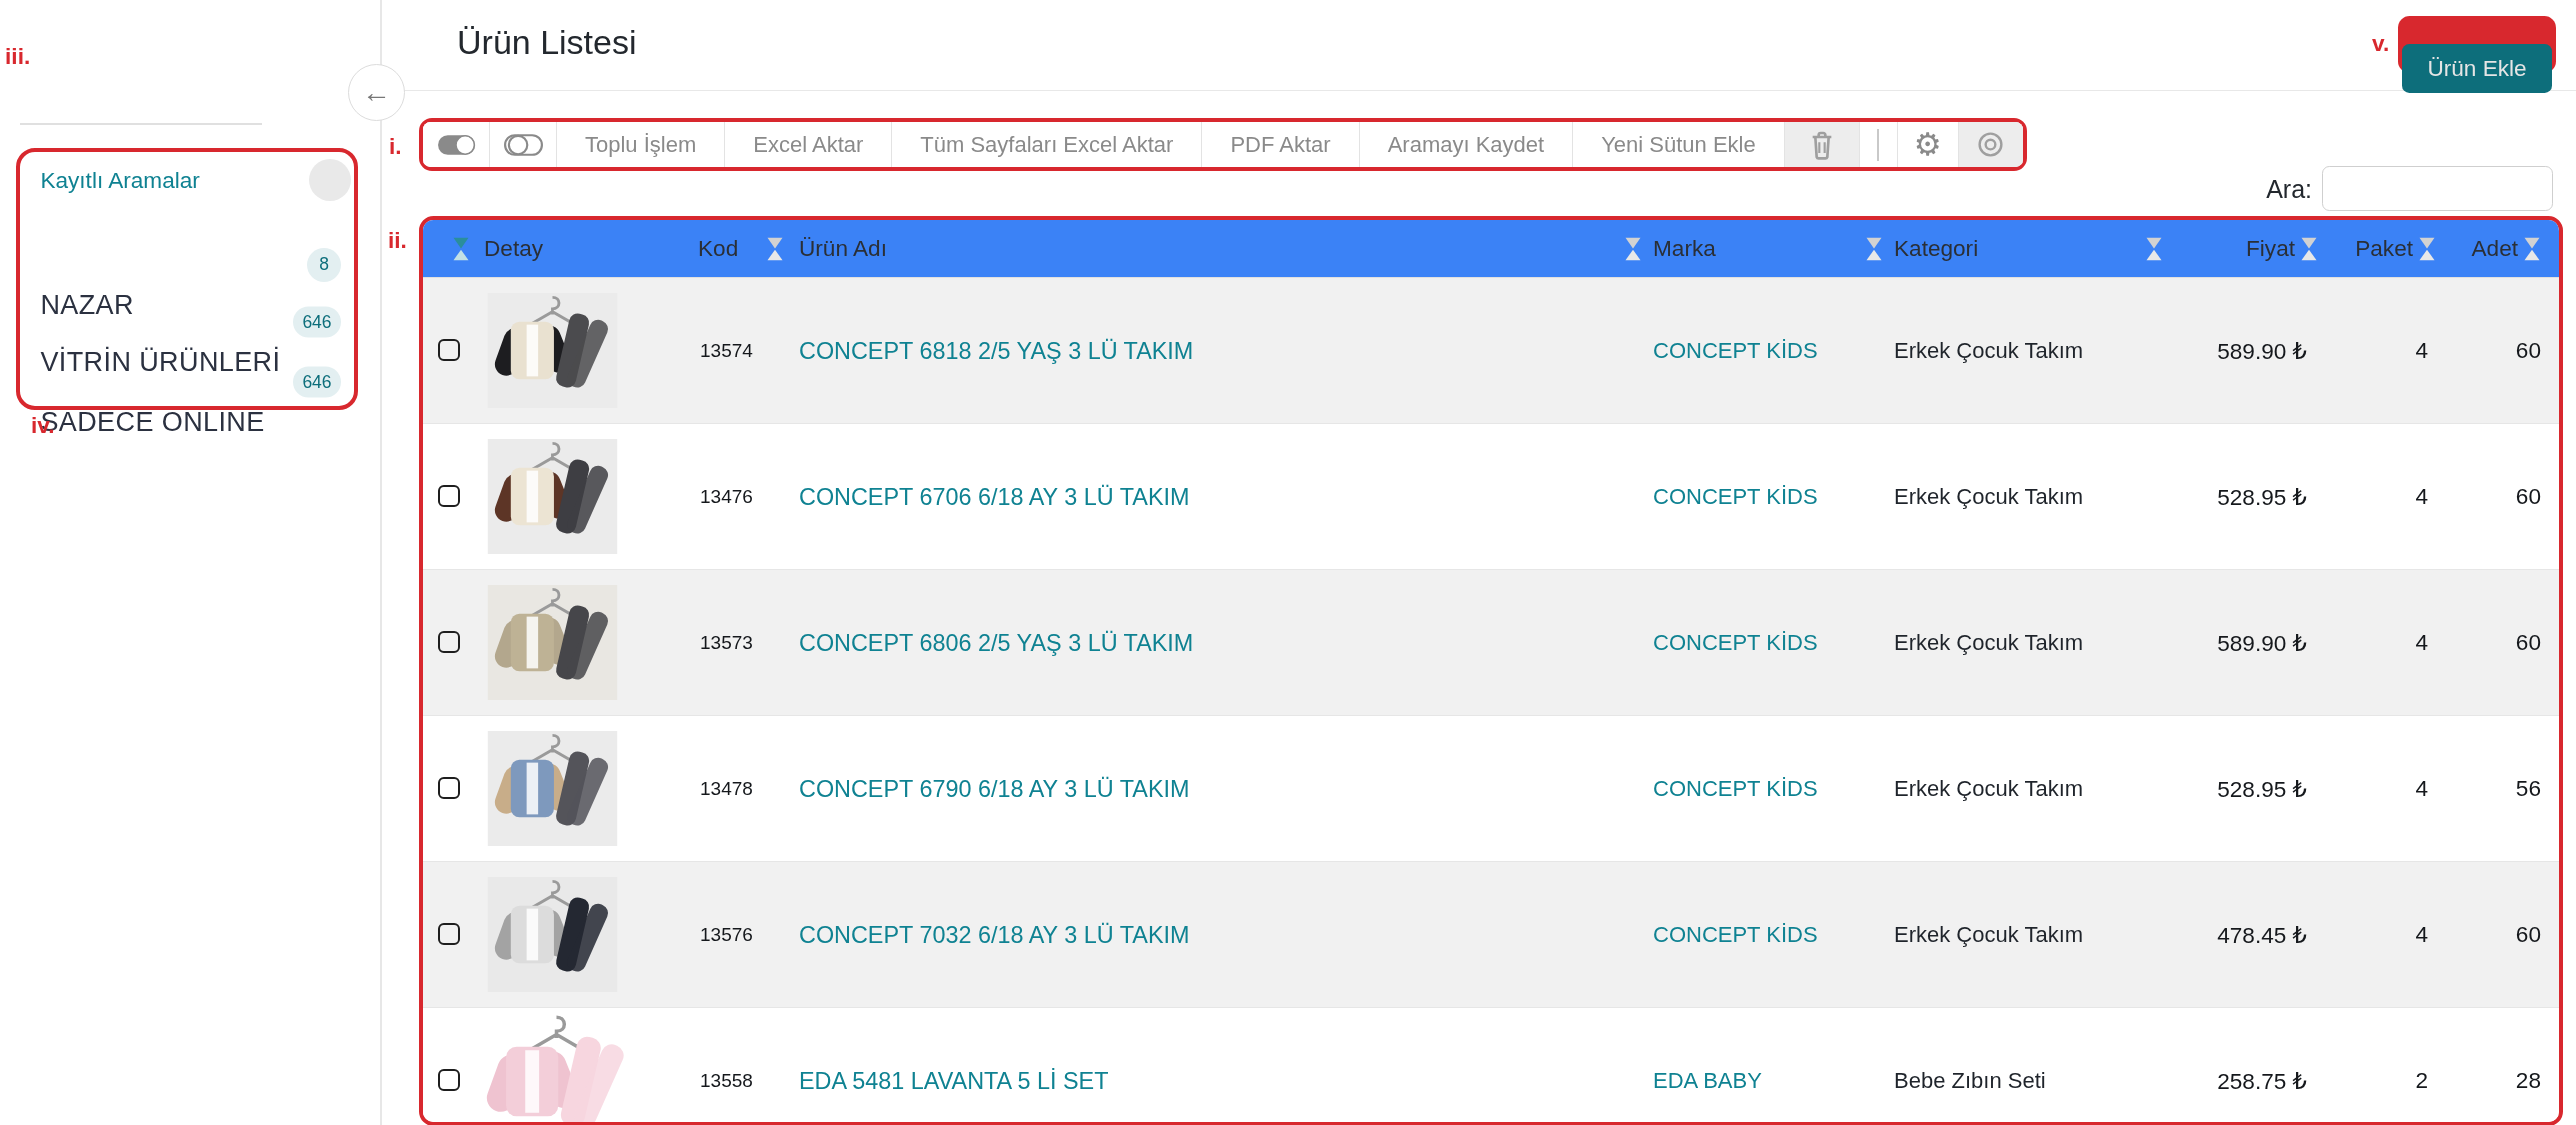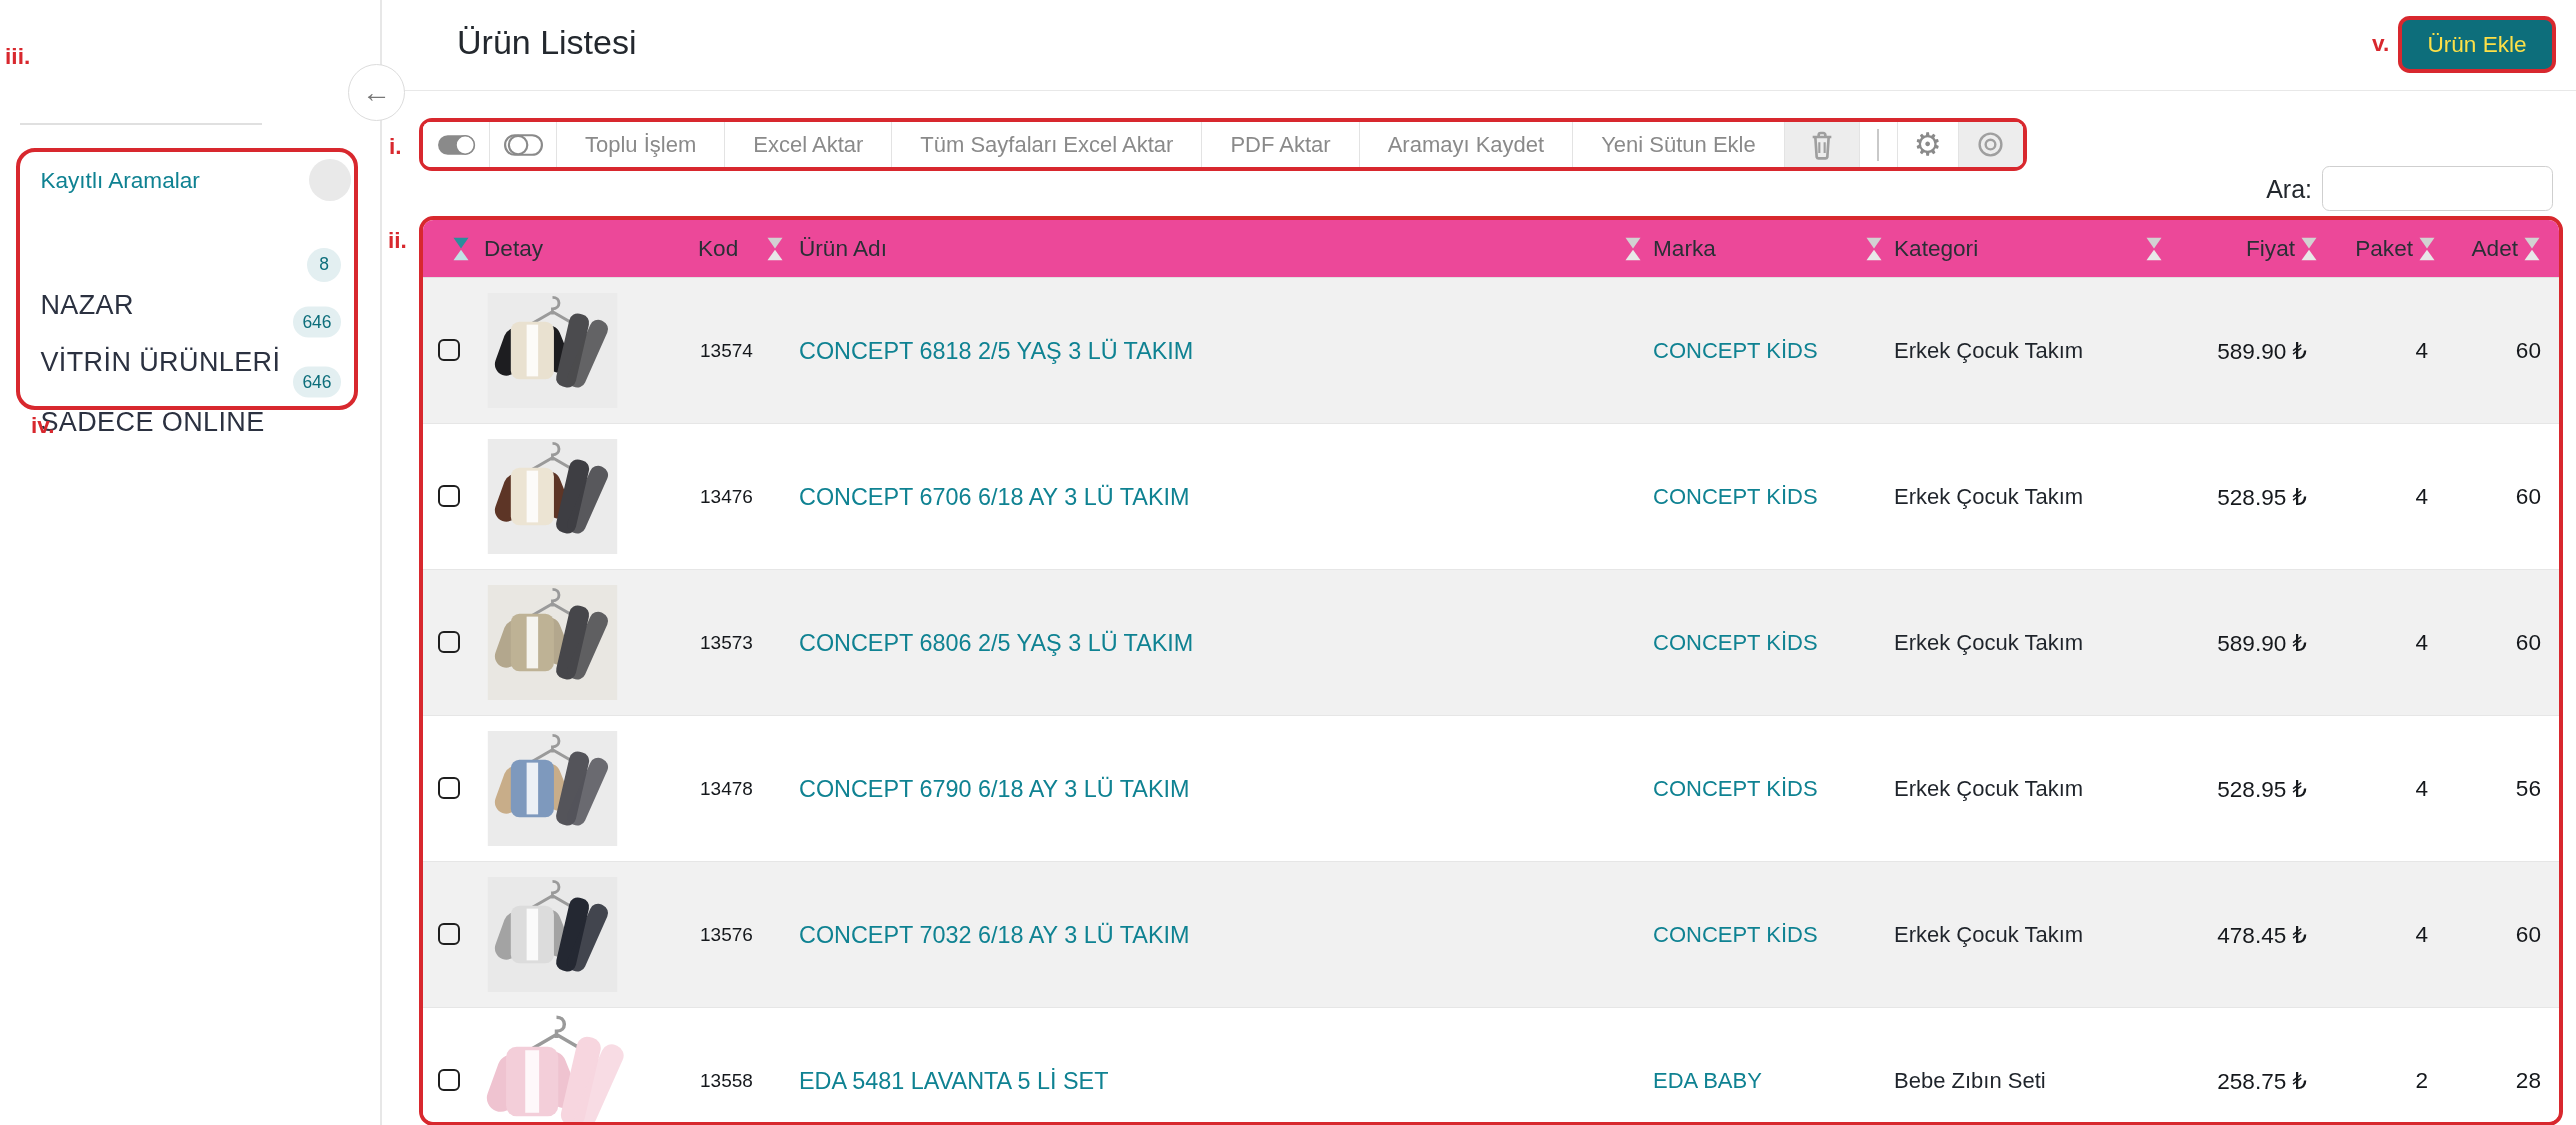--- a/index.html
+++ b/index.html
@@ -22,41 +22,41 @@
   .saved-item .lbl{position:absolute;left:20.4px;top:50%;transform:translateY(-50%);font-size:27px;color:#2b3140;letter-spacing:0.4px;margin-top:40px;}
   .badge{position:absolute;right:13px;top:50%;transform:translateY(-50%);background:#e3eff1;color:#0d6e7b;font-size:17.5px;display:flex;align-items:center;justify-content:center;}
   .badge.round{width:34px;height:34px;border-radius:50%;}
   .badge.pill{min-width:48px;height:31px;border-radius:16px;padding:0 4.4px;box-sizing:border-box;}
 
   
   .page-title{position:absolute;left:457px;top:23.4px;font-size:34px;color:#23282e;}
   .top-divider{position:absolute;left:381px;top:90px;width:2195px;height:0.7px;background:#e8e8e8;}
   .collapse-btn{position:absolute;left:348px;top:64px;width:55px;height:55px;border-radius:50%;background:#fff;border:1.5px solid #dcdcdc;color:#777;font-size:29px;display:flex;align-items:center;justify-content:center;cursor:pointer;z-index:20;}
   .addbtn-ann{position:absolute;left:2398px;top:16px;width:158px;height:57px;border-radius:11.7px;background:#d8282e;padding:3.7px;box-sizing:border-box;}
-  .addbtn{width:100%;height:100%;background:#0d6e7b;color:#fde047;border:none;border-radius:7.3px;font-size:22.6px;font-family:inherit;cursor:pointer;}
+  .addbtn{width:100%;height:100%;background:#0d6e7b;color:#e5e5e5;border:none;border-radius:7.3px;font-size:22.6px;font-family:inherit;cursor:pointer;margin-top:24px;}
 
   
   .toolbar-ann{position:absolute;left:419px;top:118px;border-radius:13px;display:inline-flex;background:#1d4ed8;}
   .toolbar{display:flex;align-items:stretch;height:45px;background:#fff;border-radius:7.3px;overflow:hidden;}
   .seg{display:flex;align-items:center;justify-content:center;border-right:0.7px solid #e3e3e3;color:#8a8a8a;font-size:22px;white-space:nowrap;cursor:pointer;background:#fff;}
   .seg.txt{padding:0 28px;}
   .seg.icn{width:66px;}
   .seg.gray{background:#ededed;}
   .seg:last-child{border-right:none;}
   .seg.sep{width:37px;cursor:default;}
   .seg.sep i{display:block;width:2.2px;height:32px;background:#c9c9c9;}
   .gear-glyph{font-family:"DejaVu Sans",sans-serif;font-size:31px;color:#8a8a8a;line-height:1;}
 
   
   .ara-label{position:absolute;left:2217px;top:175px;width:95px;text-align:right;font-size:25px;color:#23282e;}
   .ara-input{position:absolute;left:2322px;top:166px;width:231px;height:45px;box-sizing:border-box;border:1.5px solid #cfcfcf;border-radius:7.3px;font-size:22px;padding:0 10.2px;font-family:inherit;}
 
   
   .table-ann{position:absolute;left:419px;top:216px;width:2144px;height:910px;border-radius:14.6px;overflow:hidden;background:#fff;}
-  .thead{position:relative;width:2136px;height:57px;background:#ec4899;border-bottom:0.7px solid #e0e0e0;}
+  .thead{position:relative;width:2136px;height:57px;background:#3b82f6;border-bottom:0.7px solid #e0e0e0;}
   .th{position:absolute;top:50%;transform:translateY(-50%);font-size:22.6px;color:#2a2f36;cursor:pointer;}
   .funnel{position:absolute;top:50%;transform:translateY(-50%);width:20px;height:25px;cursor:pointer;}
   .row{position:relative;width:2136px;height:145px;border-bottom:0.7px solid #e6e6e6;background:#fff;}
   .row.alt{background:#f1f1f1;}
   .cb{position:absolute;left:15.3px;top:61px;width:22px;height:22px;border:2.2px solid #1e1e1e;border-radius:5.8px;box-sizing:border-box;cursor:pointer;}
   .imgtile{position:absolute;left:64px;top:14.6px;width:131px;height:115px;cursor:pointer;}
   .imgtile svg{width:100%;height:100%;display:block;}
   .imgtile.big{left:53px;top:3.7px;width:161px;height:139px;}
   .kod{position:absolute;left:277px;top:50%;transform:translateY(-50%);font-size:19px;color:#15181c;}
   .pname{position:absolute;left:376px;top:50%;transform:translateY(-50%);font-size:23.4px;color:#0f8292;text-decoration:none;cursor:pointer;}

